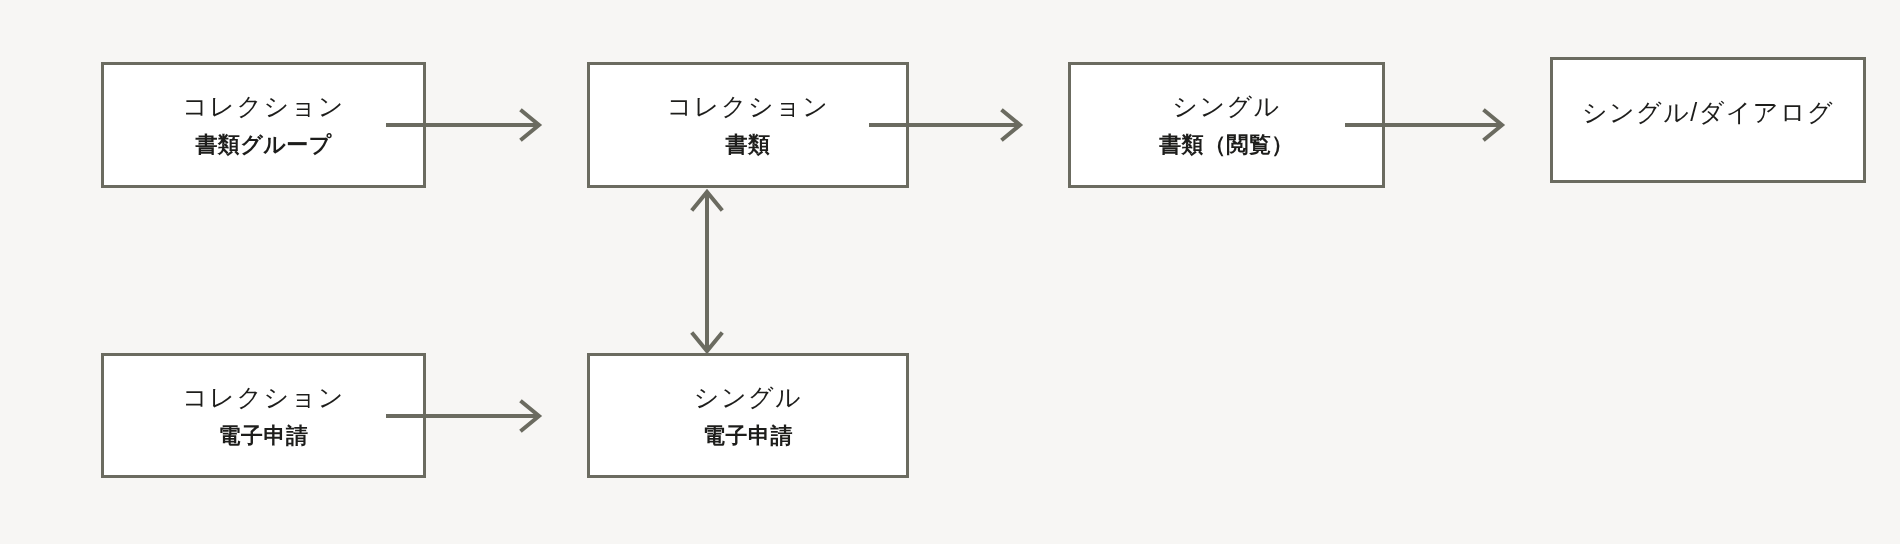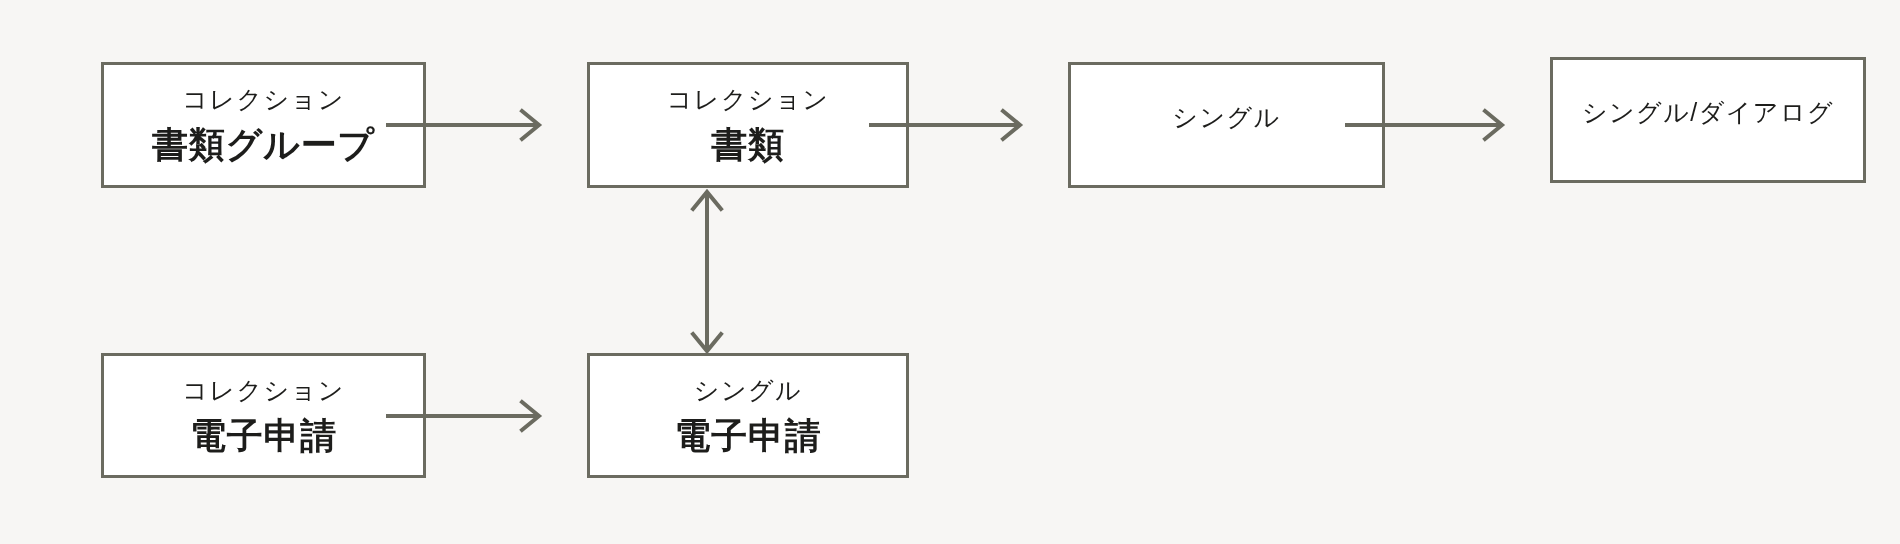--- a/index.html
+++ b/index.html
@@ -33,21 +33,21 @@
   }
   .node-type {
     font-size: 25px;
     color: #1d1d1b;
     font-weight: 400;
     letter-spacing: 0.06em;
     margin-bottom: 15px;
     white-space: nowrap;
   }
   .node-title {
-    font-size: 36px;
+    font-size: 22px;
     color: #1d1d1b;
     font-weight: 700;
     letter-spacing: 0.02em;
     white-space: nowrap;
   }
   .edge {
     position: absolute;
     pointer-events: none;
   }
   .edge svg {
@@ -65,20 +65,21 @@
     <div class="node-title">書類グループ</div>
   </div>
 
   <div class="node" style="left:543px; top:62px; width:322px; height:126px;">
     <div class="node-type">コレクション</div>
     <div class="node-title">書類</div>
   </div>
 
   <div class="node" style="left:1024px; top:62px; width:317px; height:126px;">
     <div class="node-type">シングル</div>
+    <div class="node-title">書類（閲覧）</div>
   </div>
 
   <div class="node" style="left:1506px; top:57px; width:316px; height:126px;">
     <div class="node-type">シングル/ダイアログ</div>
   </div>
 
   <div class="node" style="left:57px; top:353px; width:325px; height:125px;">
     <div class="node-type">コレクション</div>
     <div class="node-title">電子申請</div>
   </div>

